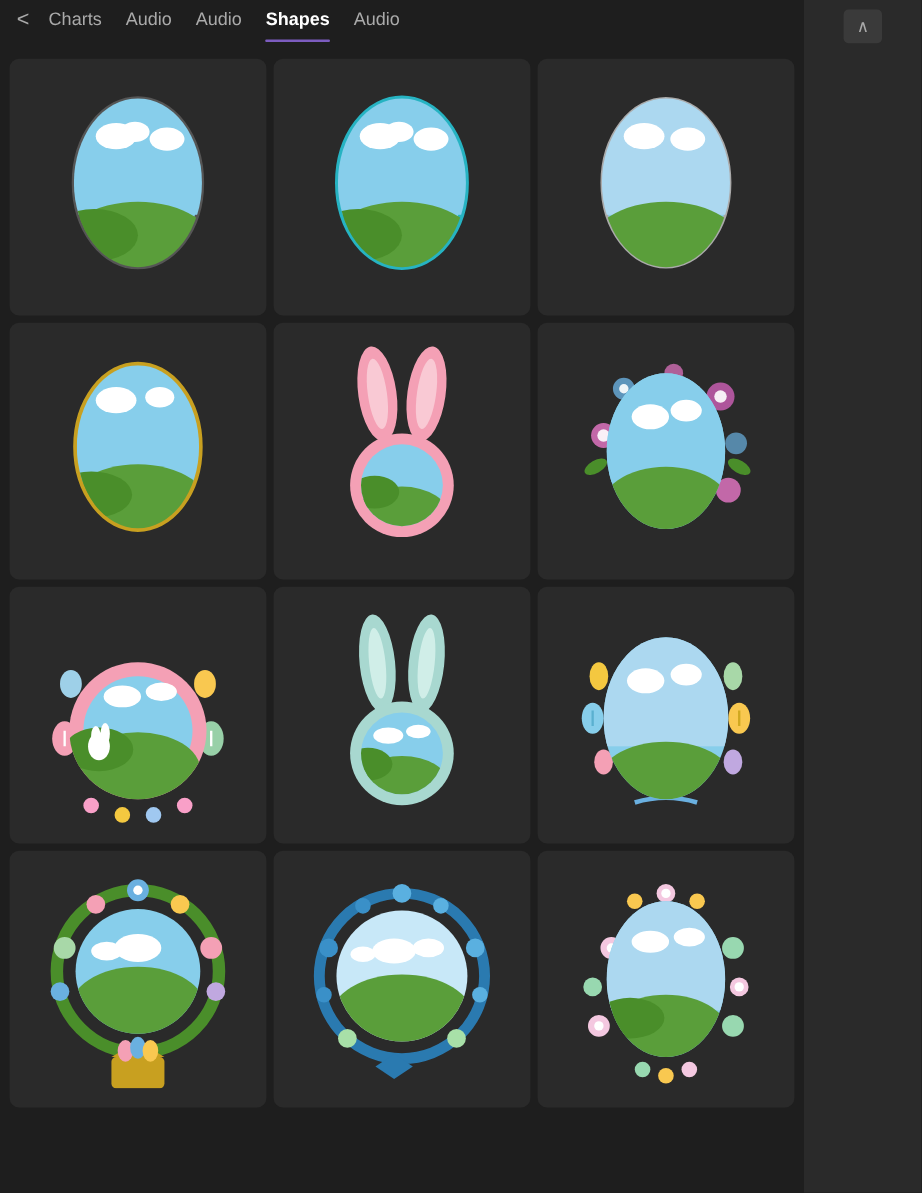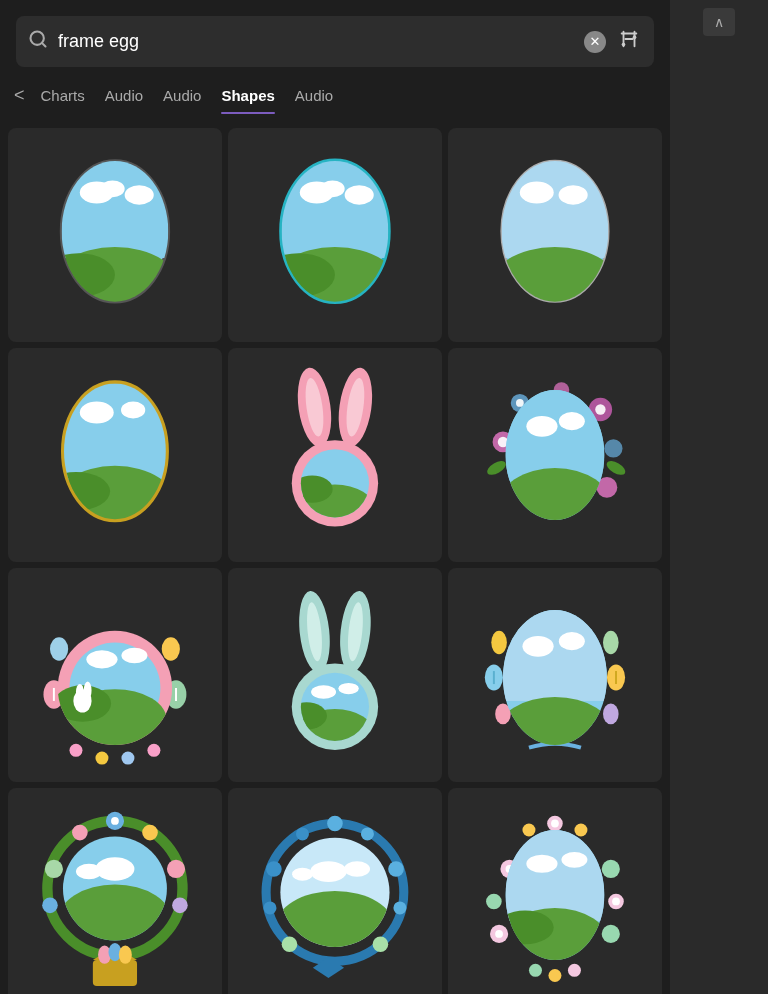--- a/index.html
+++ b/index.html
@@ -177,42 +177,20 @@
       color: #aaa;
       font-size: 14px;
       margin-bottom: 4px;
     }
   </style>
 </head>
 <body>
 
 <div class="panel">
 
-  <div class="search-bar">
-    <span class="search-icon-wrap">
-      <svg width="20" height="20" viewBox="0 0 24 24" fill="none" stroke="#aaa" stroke-width="2.5" stroke-linecap="round" stroke-linejoin="round">
-        <circle cx="11" cy="11" r="8"></circle>
-        <line x1="21" y1="21" x2="16.65" y2="16.65"></line>
-      </svg>
-    </span>
-    <input type="text" class="search-input" value="frame egg" style="">
-    <button class="clear-btn">✕</button>
-    <button class="filter-btn">
-      <svg width="22" height="22" viewBox="0 0 24 24" fill="none" stroke="#ccc" stroke-width="2" stroke-linecap="round" stroke-linejoin="round">
-        <line x1="4" y1="6" x2="20" y2="6"></line>
-        <line x1="8" y1="12" x2="16" y2="12"></line>
-        <line x1="6" y1="6" x2="6" y2="4"></line>
-        <line x1="6" y1="6" x2="6" y2="20"></line>
-        <line x1="18" y1="6" x2="18" y2="4"></line>
-        <line x1="18" y1="6" x2="18" y2="20"></line>
-        <circle cx="6" cy="18" r="2" fill="#ccc" stroke="none"></circle>
-        <circle cx="18" cy="10" r="2" fill="#ccc" stroke="none"></circle>
-      </svg>
-    </button>
-  </div>
 
   <div class="tabs-wrap">
     <button class="tab-arrow">&lt;</button>
     <button class="tab-item">Charts</button>
     <button class="tab-item">Audio</button>
     <button class="tab-item">Audio</button>
     <button class="tab-item active">Shapes</button>
     <button class="tab-item">Audio</button>
   </div>
 

